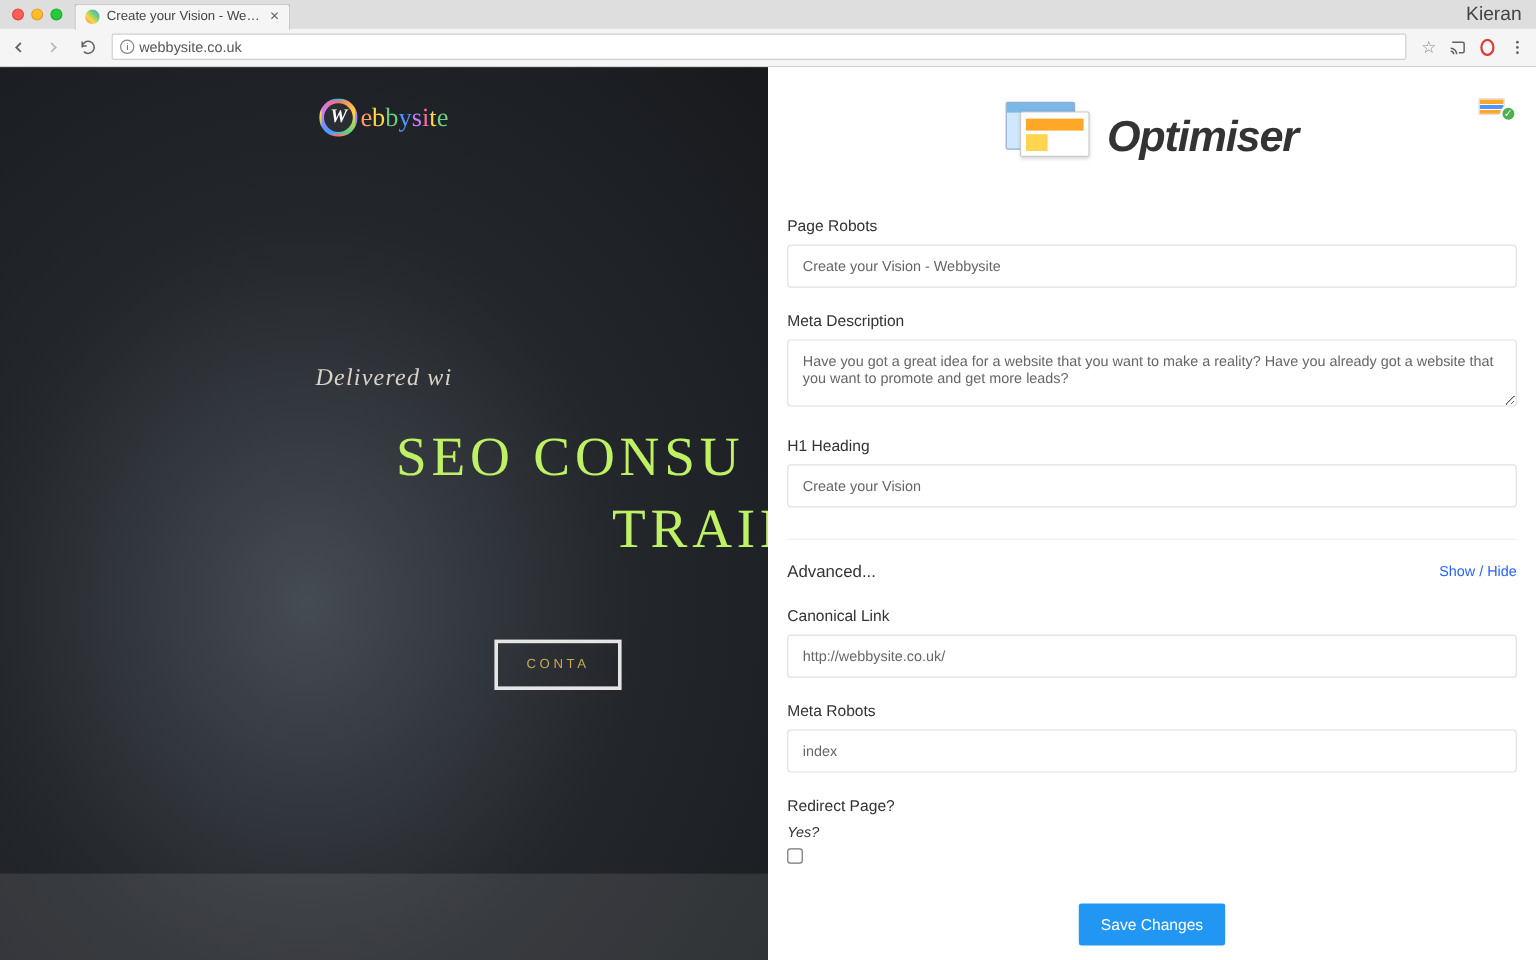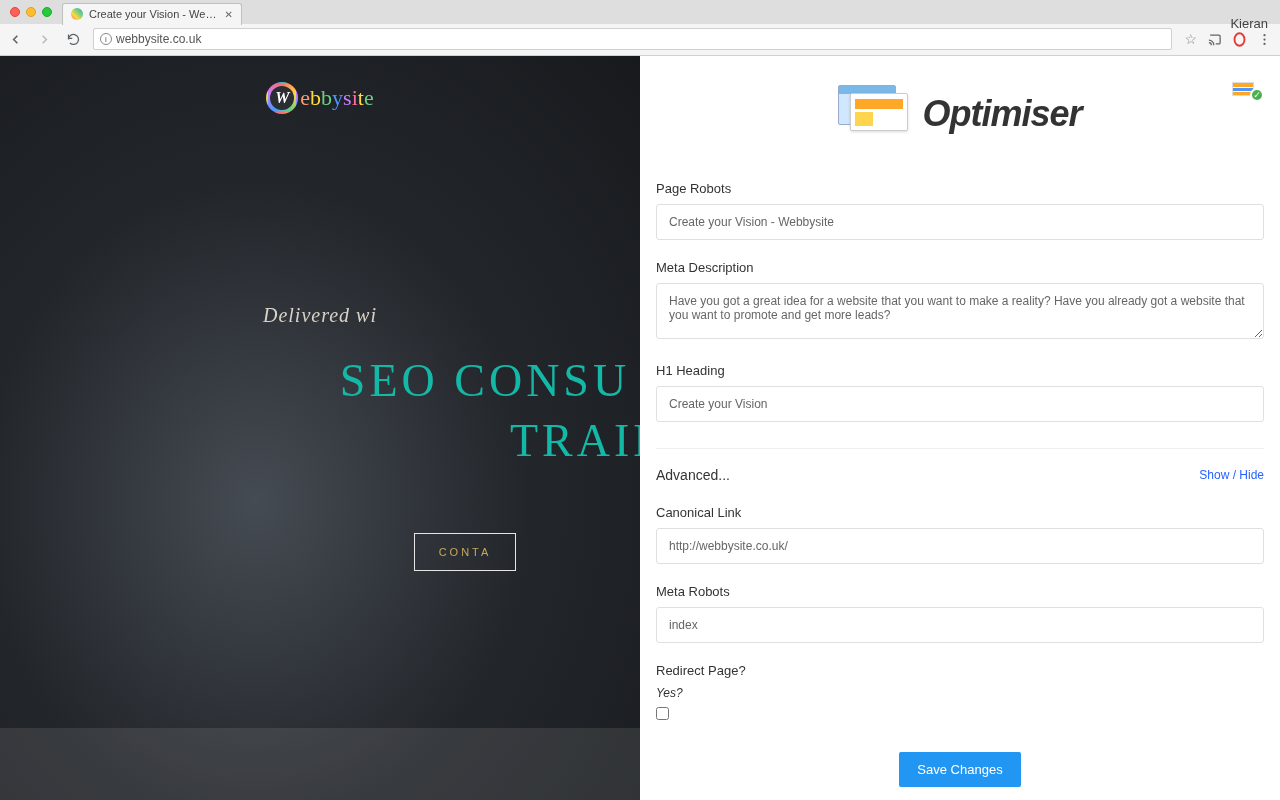--- a/index.html
+++ b/index.html
@@ -10,21 +10,21 @@
 .tab-strip { height: 24px; background: #dedede; display: flex; align-items: center; padding-left: 6px; position: relative; }
 .traffic-lights { display: flex; gap: 6px; margin-left: 4px; margin-right: 10px; }
 .tl { width: 10px; height: 10px; border-radius: 50%; }
 .tl.red { background: #ff5f56; border: 0.5px solid #e0443e; }
 .tl.yellow { background: #ffbd2e; border: 0.5px solid #dea123; }
 .tl.green { background: #27c93f; border: 0.5px solid #1aab29; }
 .tab { height: 22px; background: #f5f5f5; border: 1px solid #c0c0c0; border-bottom: none; border-top-left-radius: 3px; border-top-right-radius: 3px; display: flex; align-items: center; padding: 0 8px; font-size: 11px; color: #444; width: 180px; position: relative; top: 2px; gap: 6px; }
 .tab .favicon { width: 12px; height: 12px; background: linear-gradient(45deg, #ff6b6b, #ffd93d, #6bcf7f, #4d96ff); border-radius: 50%; flex-shrink: 0; }
 .tab .title { white-space: nowrap; overflow: hidden; text-overflow: ellipsis; flex: 1; }
 .tab .close { font-size: 10px; color: #666; }
-.profile { position: absolute; right: 12px; top: 16px; font-size: 13px; color: #444; }
+.profile { position: absolute; right: 12px; top: 4px; font-size: 16px; color: #444; }
 .toolbar { height: 32px; display: flex; align-items: center; padding: 0 8px; gap: 12px; background: #f5f5f5; }
 .nav-icons { display: flex; gap: 14px; align-items: center; }
 .nav-icons svg { width: 15px; height: 15px; }
 .addr { flex: 1; height: 22px; background: #fff; border: 1px solid #d0d0d0; border-radius: 2px; display: flex; align-items: center; padding: 0 6px; font-size: 12px; color: #555; gap: 4px; }
 .addr .secure { width: 12px; height: 12px; border: 1px solid #888; border-radius: 50%; display: inline-flex; align-items: center; justify-content: center; font-size: 8px; }
 .right-icons { display: flex; gap: 10px; align-items: center; }
 .right-icons .star { color: #888; font-size: 14px; }
 .right-icons svg { width: 15px; height: 15px; }
 
 
@@ -36,22 +36,22 @@
 .logo-circle { display: inline-flex; align-items:center; }
 .logo-w { width: 32px; height: 32px; border-radius: 50%; border: 2px solid transparent; background: conic-gradient(#ff6b6b, #ffd93d, #6bcf7f, #4d96ff, #c77dff, #ff6b6b); display:inline-flex; align-items:center; justify-content:center; font-family: serif; font-style: italic; color:#fff; font-size:16px; font-weight:bold; position:relative; }
 .logo-w::after { content:""; position:absolute; inset:2px; background:#2a2e33; border-radius:50%; }
 .logo-w span { position:relative; z-index:1; }
 .logo-text { font-size: 22px; color:#fff; font-family: serif; margin-left: 2px; }
 .logo-text .e1 { color:#ff9a6b; } .logo-text .b1 { color:#ffd93d; } .logo-text .b2 { color:#6bcf7f; }
 .logo-text .y { color:#4d96ff; } .logo-text .s { color:#c77dff; } .logo-text .i { color:#ff6b9d; }
 .logo-text .t { color:#ffd93d; } .logo-text .e2 { color:#6bcf7f; }
 .hero { text-align: center; margin-top: 190px; color: #e8e3da; }
 .hero .sub { font-family: Georgia, serif; font-style: italic; font-size: 20px; letter-spacing: 1px; color:#d8d2c7; }
-.hero h1 { font-family: Georgia, serif; font-weight: 300; letter-spacing: 4px; font-size: 46px; line-height: 1.3; margin-top: 24px; color:#14b8a6; text-align:center; padding-left: 330px; white-space: nowrap; overflow: hidden; }
-.hero .cta { display: inline-block; margin-top: 62px; border: 1px solid #e5e5e5; color: #c7a957; padding: 12px 24px; letter-spacing: 3px; font-size: 11px; margin-left: 290px; }
+.hero h1 { font-family: Georgia, serif; font-weight: 300; letter-spacing: 4px; font-size: 46px; line-height: 1.3; margin-top: 24px; color:#bef264; text-align:left; padding-left: 330px; white-space: nowrap; overflow: hidden; }
+.hero .cta { display: inline-block; margin-top: 62px; border: 3px solid #e5e5e5; color: #c7a957; padding: 12px 24px; letter-spacing: 3px; font-size: 11px; margin-left: 290px; }
 .footer-band { position:absolute; bottom:0; left:0; right:0; height:72px; background: rgba(180,180,180,0.15); }
 
 .right { flex: 1; background: #fff; overflow-y: auto; padding: 24px 16px 20px; position: relative; }
 .right-header { display:flex; align-items:center; justify-content:center; gap: 14px; margin-bottom: 46px; }
 .app-icon { width: 70px; height: 46px; position: relative; }
 .app-icon .back { position:absolute; left:0; top:0; width:58px; height:40px; background:#cfe8ff; border:1px solid #9ac; border-radius:2px; }
 .app-icon .back::before { content:""; position:absolute; top:0; left:0; right:0; height:8px; background:#7ab8e8; }
 .app-icon .front { position:absolute; left:12px; top:8px; width:58px; height:38px; background:#fff; border:1px solid #ccc; border-radius:2px; box-shadow: 0 1px 3px rgba(0,0,0,0.15); }
 .app-icon .front::before { content:""; position:absolute; top:5px; left:4px; right:4px; height:10px; background:#ffa726; }
 .app-icon .front::after { content:""; position:absolute; top:18px; left:4px; width:18px; height:14px; background:#ffd54f; }

